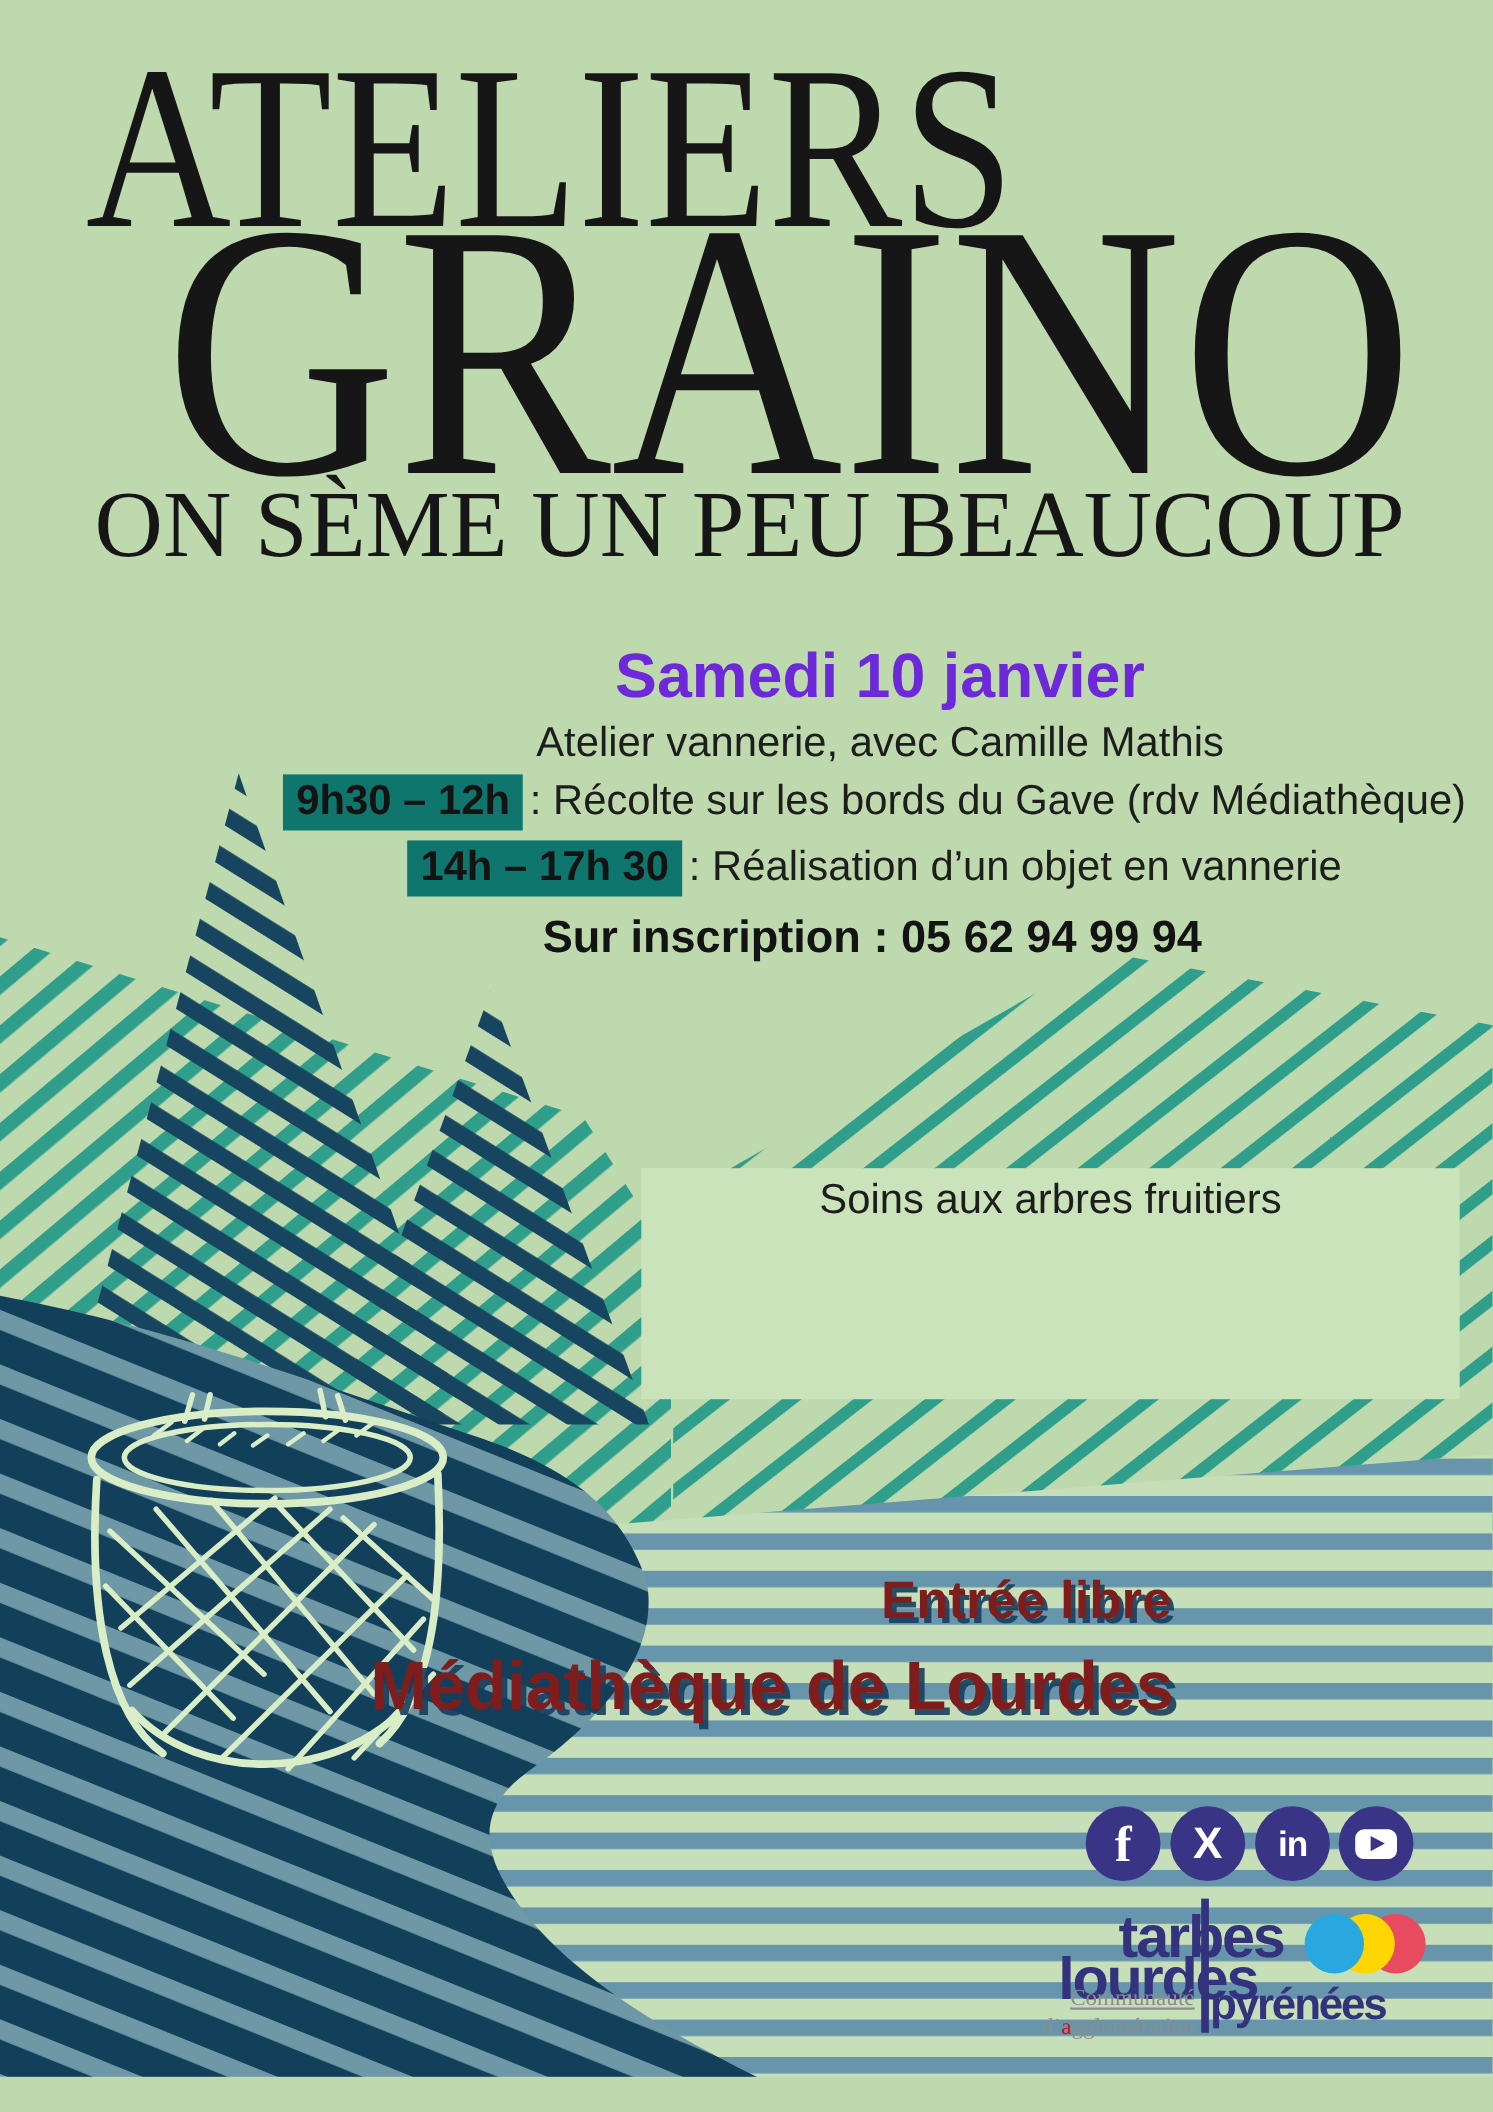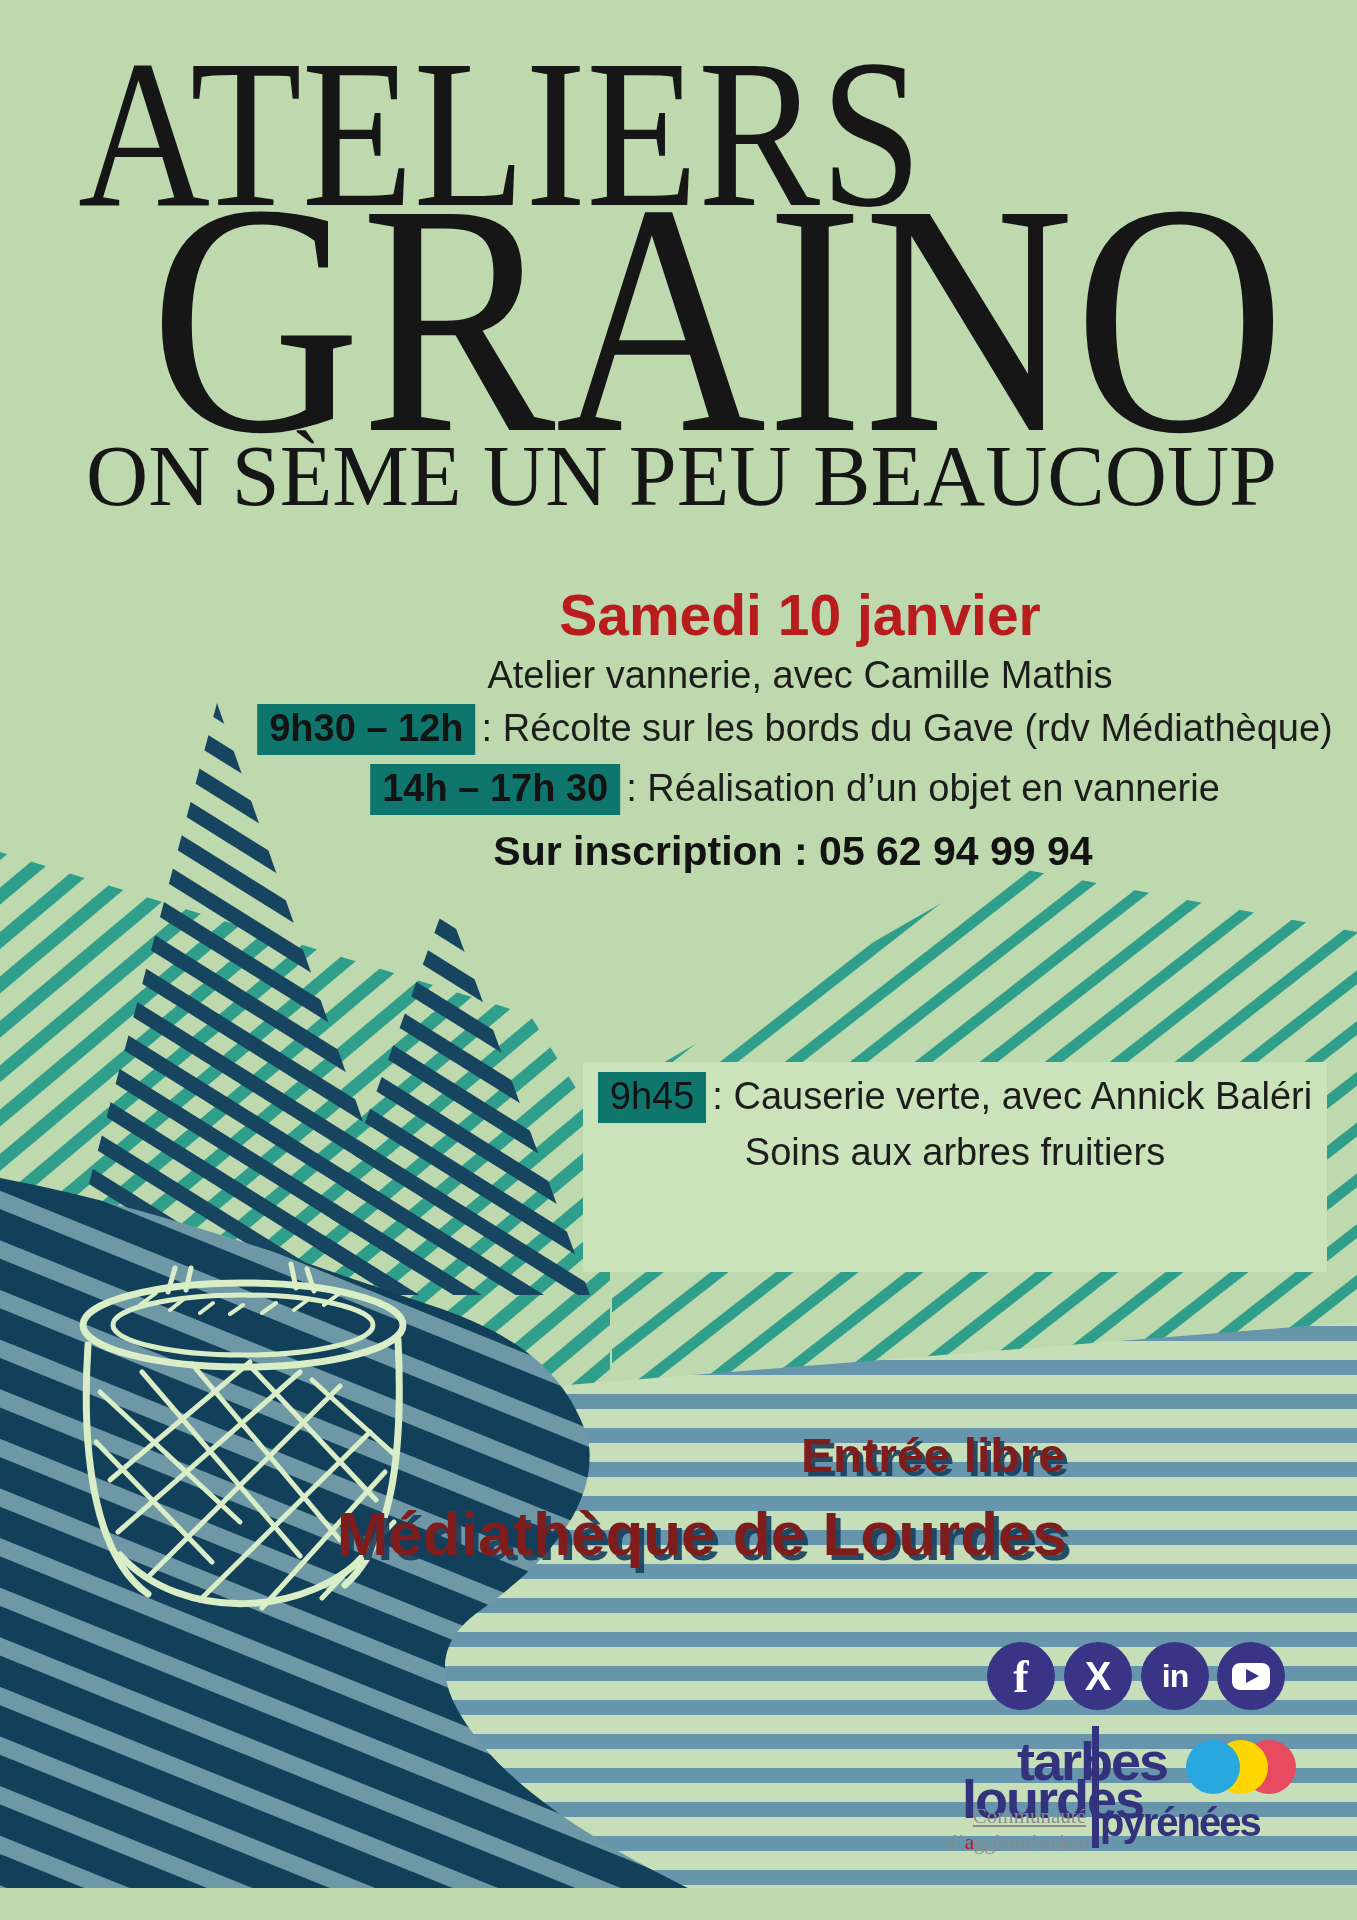--- a/index.html
+++ b/index.html
@@ -5,21 +5,21 @@
   html,body{margin:0;padding:0;}
   body{
     width:1357px;height:1920px;position:relative;overflow:hidden;
     background:#bed9ae;font-family:"Liberation Sans",sans-serif;
   }
   svg{display:block;}
   #art{position:absolute;left:0;top:0;z-index:0;}
   .abs{position:absolute;white-space:nowrap;}
   .centered{transform:translateX(-50%);}
   .heading{
-    font-weight:700;color:#b91c1c;font-size:57px;letter-spacing:0px;
+    font-weight:700;color:#6d28d9;font-size:57px;letter-spacing:0px;
   }
   .body-line{font-size:38px;color:#1d1d1b;}
   .chip{
     display:inline-block;background:#0f766e;color:#131313;
     padding:3px 12px 5px 12px;margin-right:6px;
   }
   .chip.bold{font-weight:700;}
   .reg-line{font-size:41px;font-weight:700;color:#131313;}
   #session2-panel{
     position:absolute;left:583px;top:1062px;width:744px;height:210px;
@@ -145,23 +145,20 @@
   <span class="chip bold">9h30 – 12h</span><span>: Récolte sur les bords du Gave (rdv Médiathèque)</span>
 </div>
 
 <div class="abs centered body-line" style="left:795px;top:764px;z-index:2">
   <span class="chip bold">14h – 17h 30</span><span>: Réalisation d’un objet en vannerie</span>
 </div>
 
 <div class="abs centered reg-line" style="left:793px;top:828px;z-index:2">Sur inscription : 05 62 94 99 94</div>
 
 <div id="session2-panel">
-  <div class="body-line">
-    <span class="chip">9h45</span><span>: Causerie verte, avec Annick Baléri</span>
-  </div>
   <div class="body-line line2">Soins aux arbres fruitiers</div>
 </div>
 
 <div id="free-entry" class="abs footer-white">Entrée libre</div>
 <div id="venue" class="abs footer-white">Médiathèque de Lourdes</div>
 
 <div id="social-facebook" class="social-circle">
   <span>f</span>
 </div>
 <div id="social-x" class="social-circle">

